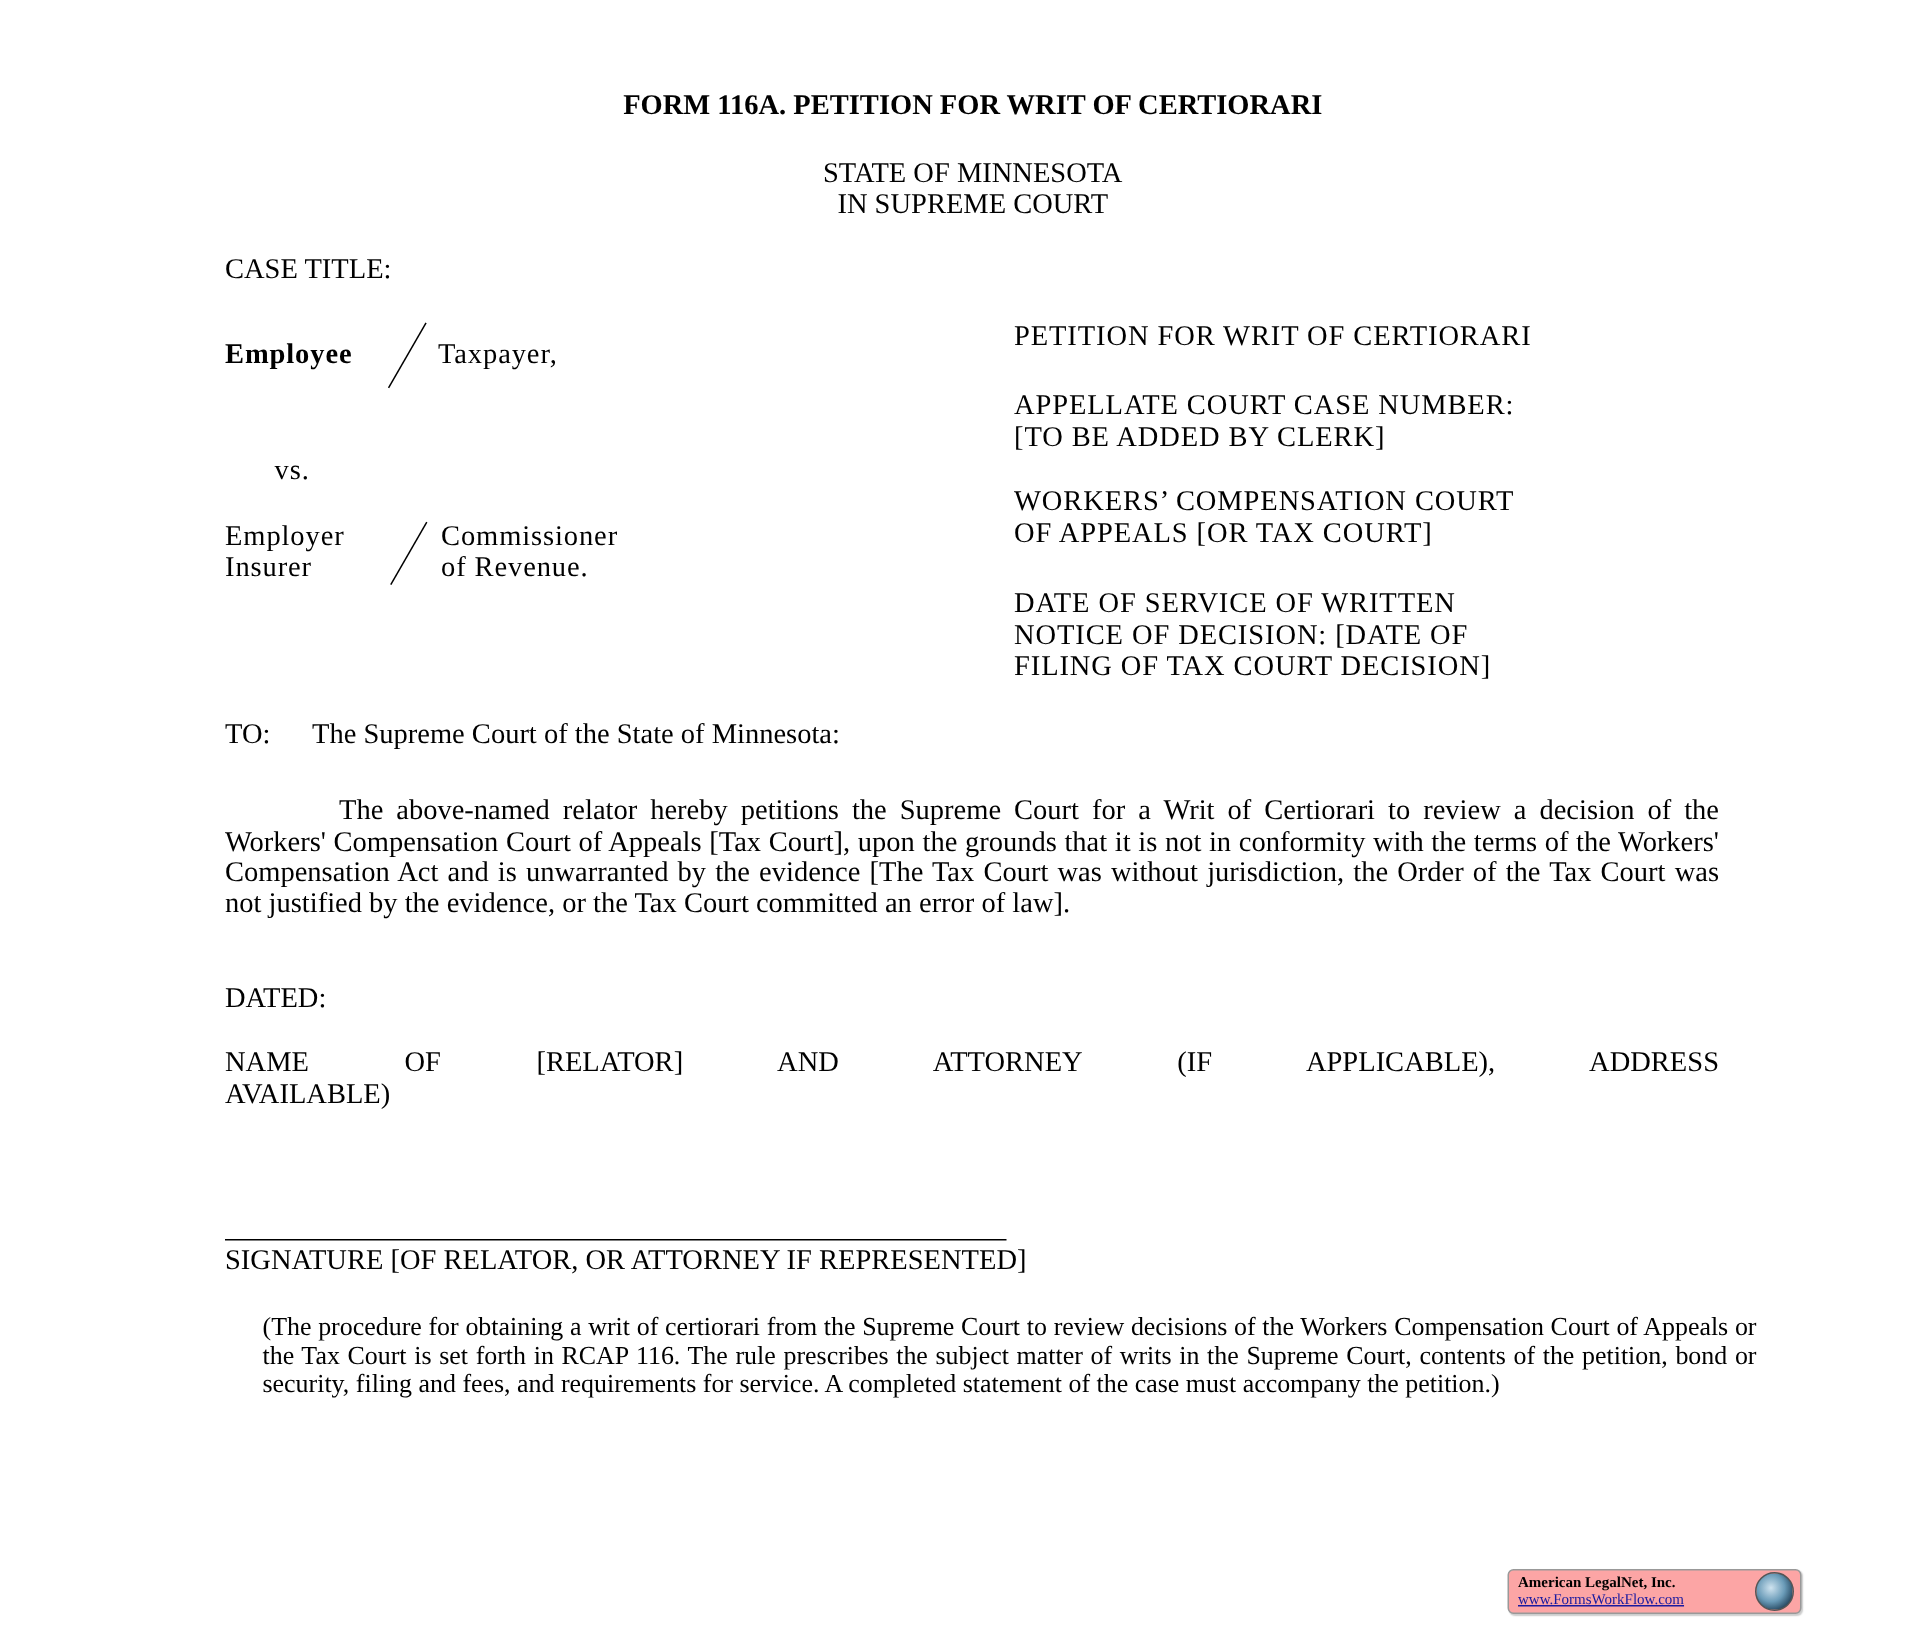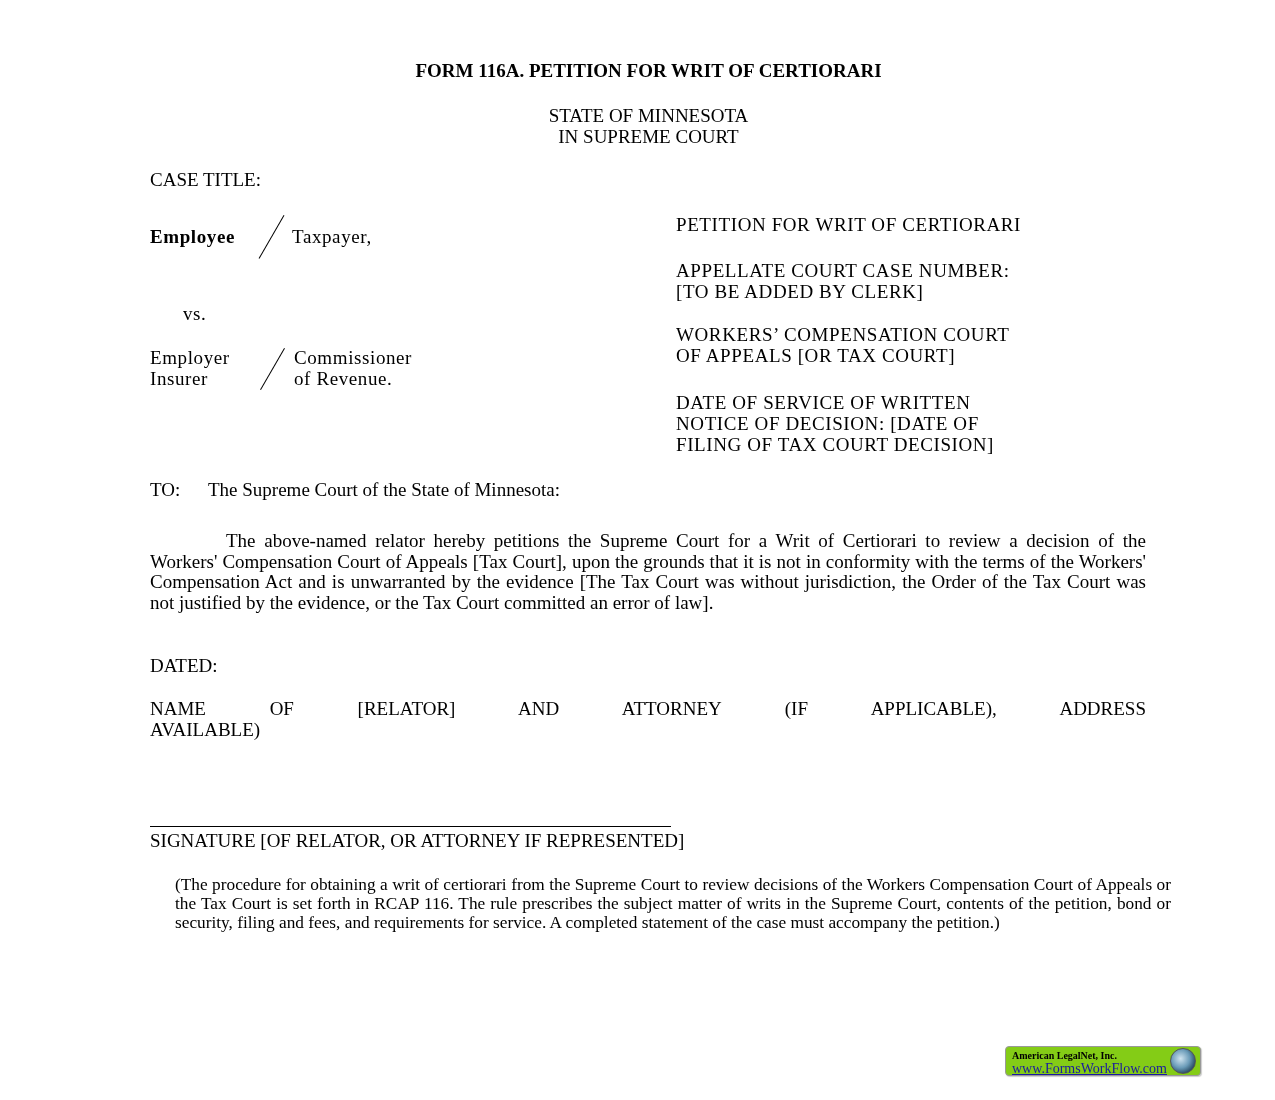--- a/index.html
+++ b/index.html
@@ -10,23 +10,23 @@
   .center { left:0; width:1297px; text-align:center; font-size:19px; line-height:21px; }
   .t19 { font-size:19px; line-height:21px; }
   .wide { letter-spacing:0.6px; }
   .slash { position:absolute; width:1.3px; background:#000; transform-origin:center; }
   .para { position:absolute; left:150px; width:996px; font-size:19px; line-height:20.6px; text-align:justify; white-space:normal; }
   .para .ind { display:inline-block; width:76px; }
   .note { position:absolute; left:150px; width:996px; font-size:17.3px; line-height:19.2px; text-align:justify; white-space:normal;margin-left:25px; }
   .justify-line { display:block; text-align:justify; text-align-last:justify; }
   .sigline { position:absolute; left:150px; top:826px; width:521px; height:1px; background:#000; }
   .logo { position:absolute; left:1005px; top:1046px; width:194px; height:28px; border:1px solid #999;
-          border-radius:4px; background:#84cc16; box-shadow:1px 1px 1px #ccc; }
+          border-radius:4px; background:#fca5a5; box-shadow:1px 1px 1px #ccc; }
   .logo .l1 { position:absolute; left:6px; top:3px; font-size:10px; font-weight:bold; font-family:"Liberation Serif", serif; }
-  .logo .l2 { position:absolute; left:6px; top:14px; font-size:14px; color:#1a1aa0; text-decoration:underline; font-family:"Liberation Serif", serif; }
+  .logo .l2 { position:absolute; left:6px; top:14px; font-size:10px; color:#1a1aa0; text-decoration:underline; font-family:"Liberation Serif", serif; }
   .logo .globe { position:absolute; right:4px; top:1px; width:24px; height:24px; border-radius:50%;
                  background:radial-gradient(circle at 40% 40%, #cfe3ef 0%, #6a9bb8 45%, #1f3f57 80%); border:1px solid #555; }
 </style>
 </head>
 <body>
 
 <div>
 
   <div class="abs title">FORM 116A. PETITION FOR WRIT OF CERTIORARI</div>
   <div class="abs center" style="top:105px;">STATE OF MINNESOTA</div>

